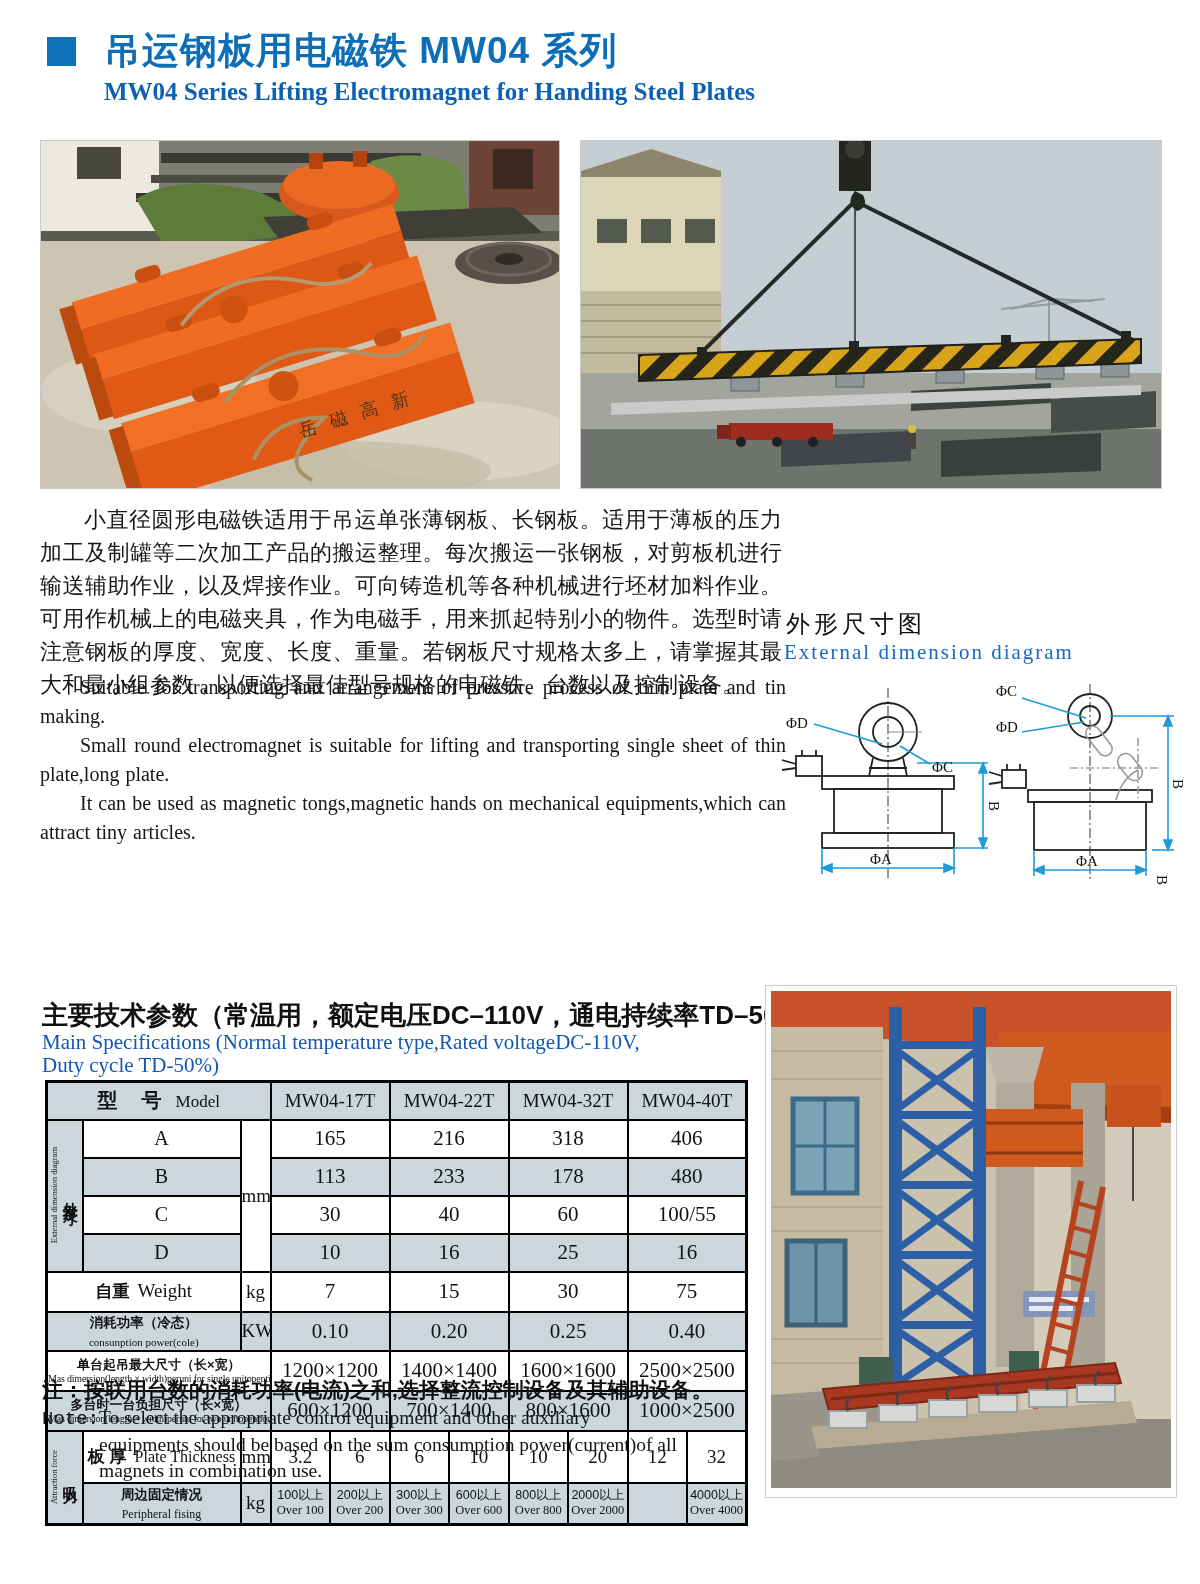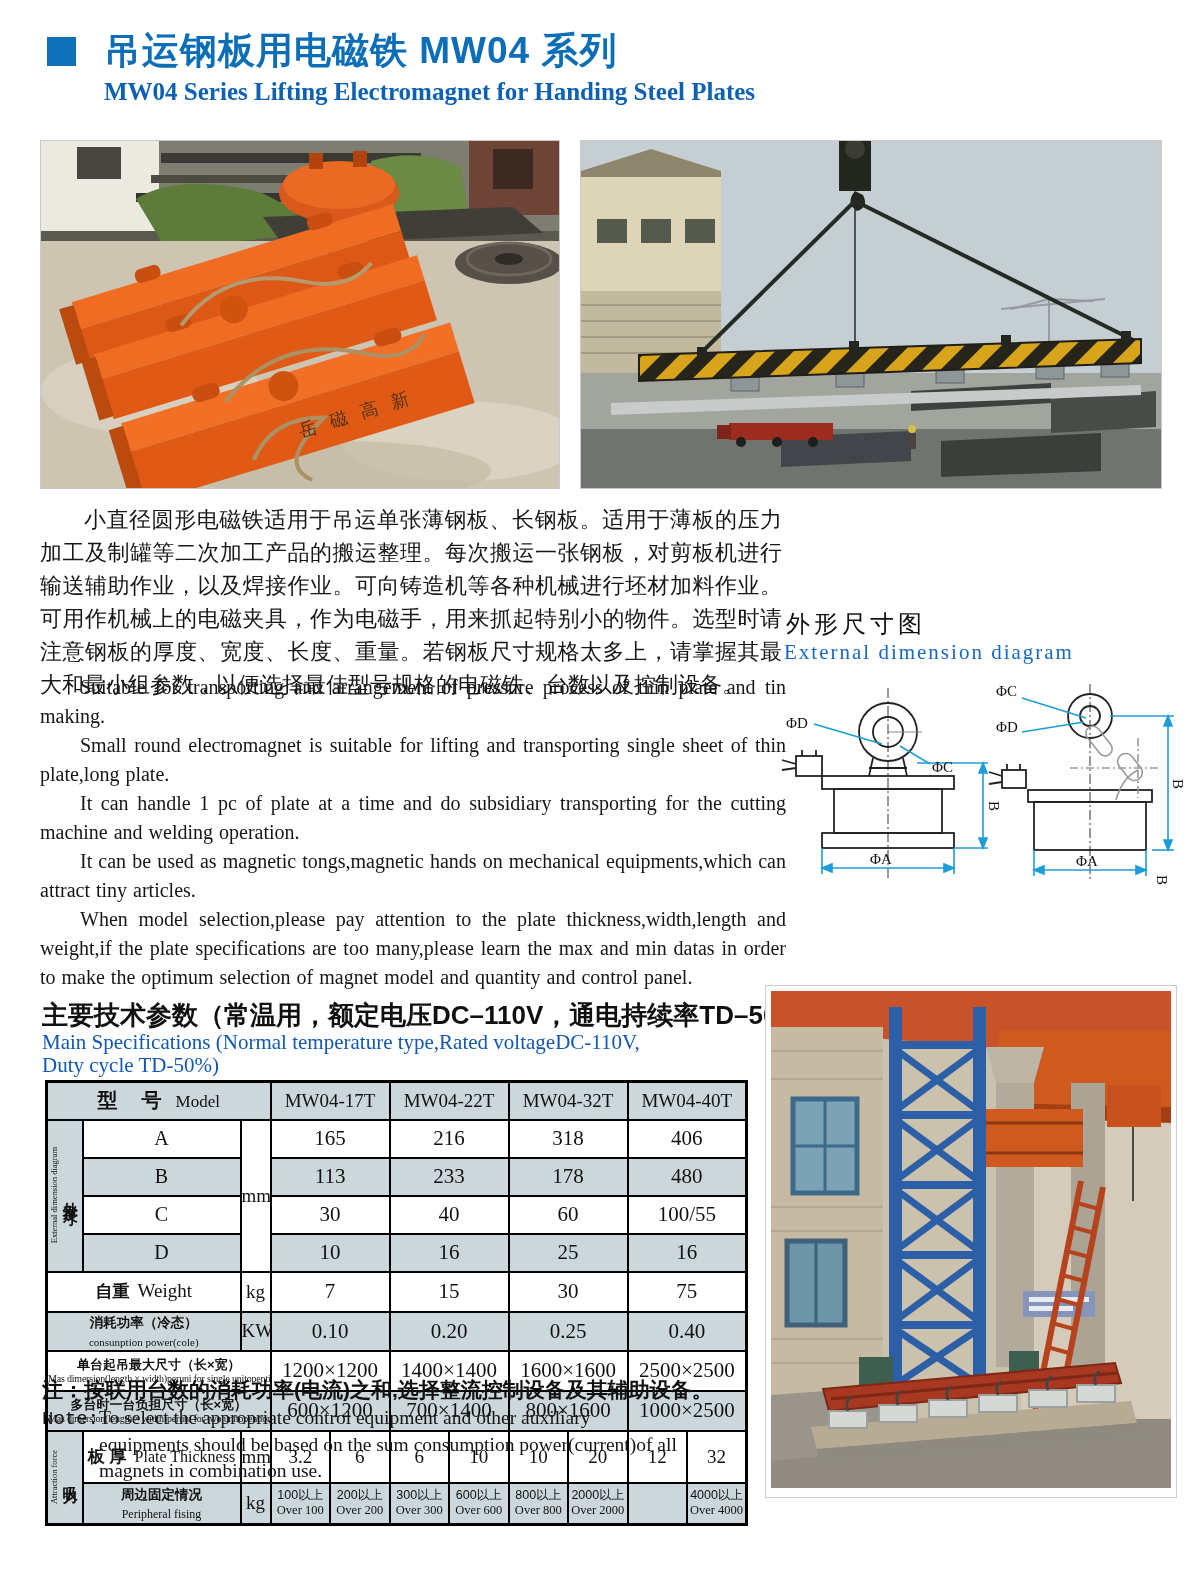--- a/index.html
+++ b/index.html
@@ -177,23 +177,21 @@
     <rect x="420" y="194" width="10" height="10"></rect>
         <rect x="540" y="190" width="10" height="10"></rect>
   </g>
 </svg>
 </div>
 
 <div class="abs intro-zh">小直径圆形电磁铁适用于吊运单张薄钢板、长钢板。适用于薄板的压力加工及制罐等二次加工产品的搬运整理。每次搬运一张钢板，对剪板机进行输送辅助作业，以及焊接作业。可向铸造机等各种机械进行坯材加料作业。可用作机械上的电磁夹具，作为电磁手，用来抓起特别小的物件。选型时请注意钢板的厚度、宽度、长度、重量。若钢板尺寸规格太多上，请掌握其最大和最小组参数，以便选择最佳型号规格的电磁铁、台数以及控制设备。</div>
 <div class="abs intro-en">
   <p>Suitable for transporting and arrangement of pressure process of thin plate and tin making.</p>
   <p>Small round electromagnet is suitable for lifting and transporting single sheet of thin plate,long plate.</p>
-  <p>It can handle 1 pc of plate at a time and do subsidiary transporting for the cutting machine and welding operation.</p>
   <p>It can be used as magnetic tongs,magnetic hands on mechanical equipments,which can attract tiny articles.</p>
-  <p>When model selection,please pay attention to the plate thickness,width,length and weight,if the plate specifications are too many,please learn the max and min datas in order to make the optimum selection of magnet model and quantity and control panel.</p>
 </div>
 
 <div class="abs dim-title-zh">外形尺寸图</div>
 <div class="abs dim-title-en">External dimension diagram</div>
 
 <div class="abs dim-svg">
 <svg width="424" height="218" viewBox="0 0 424 218">
   <g stroke="#333" stroke-width="1" stroke-dasharray="10 3 2 3">
     <line x1="118" y1="16" x2="118" y2="208"></line>
     <line x1="320" y1="12" x2="320" y2="208"></line>

